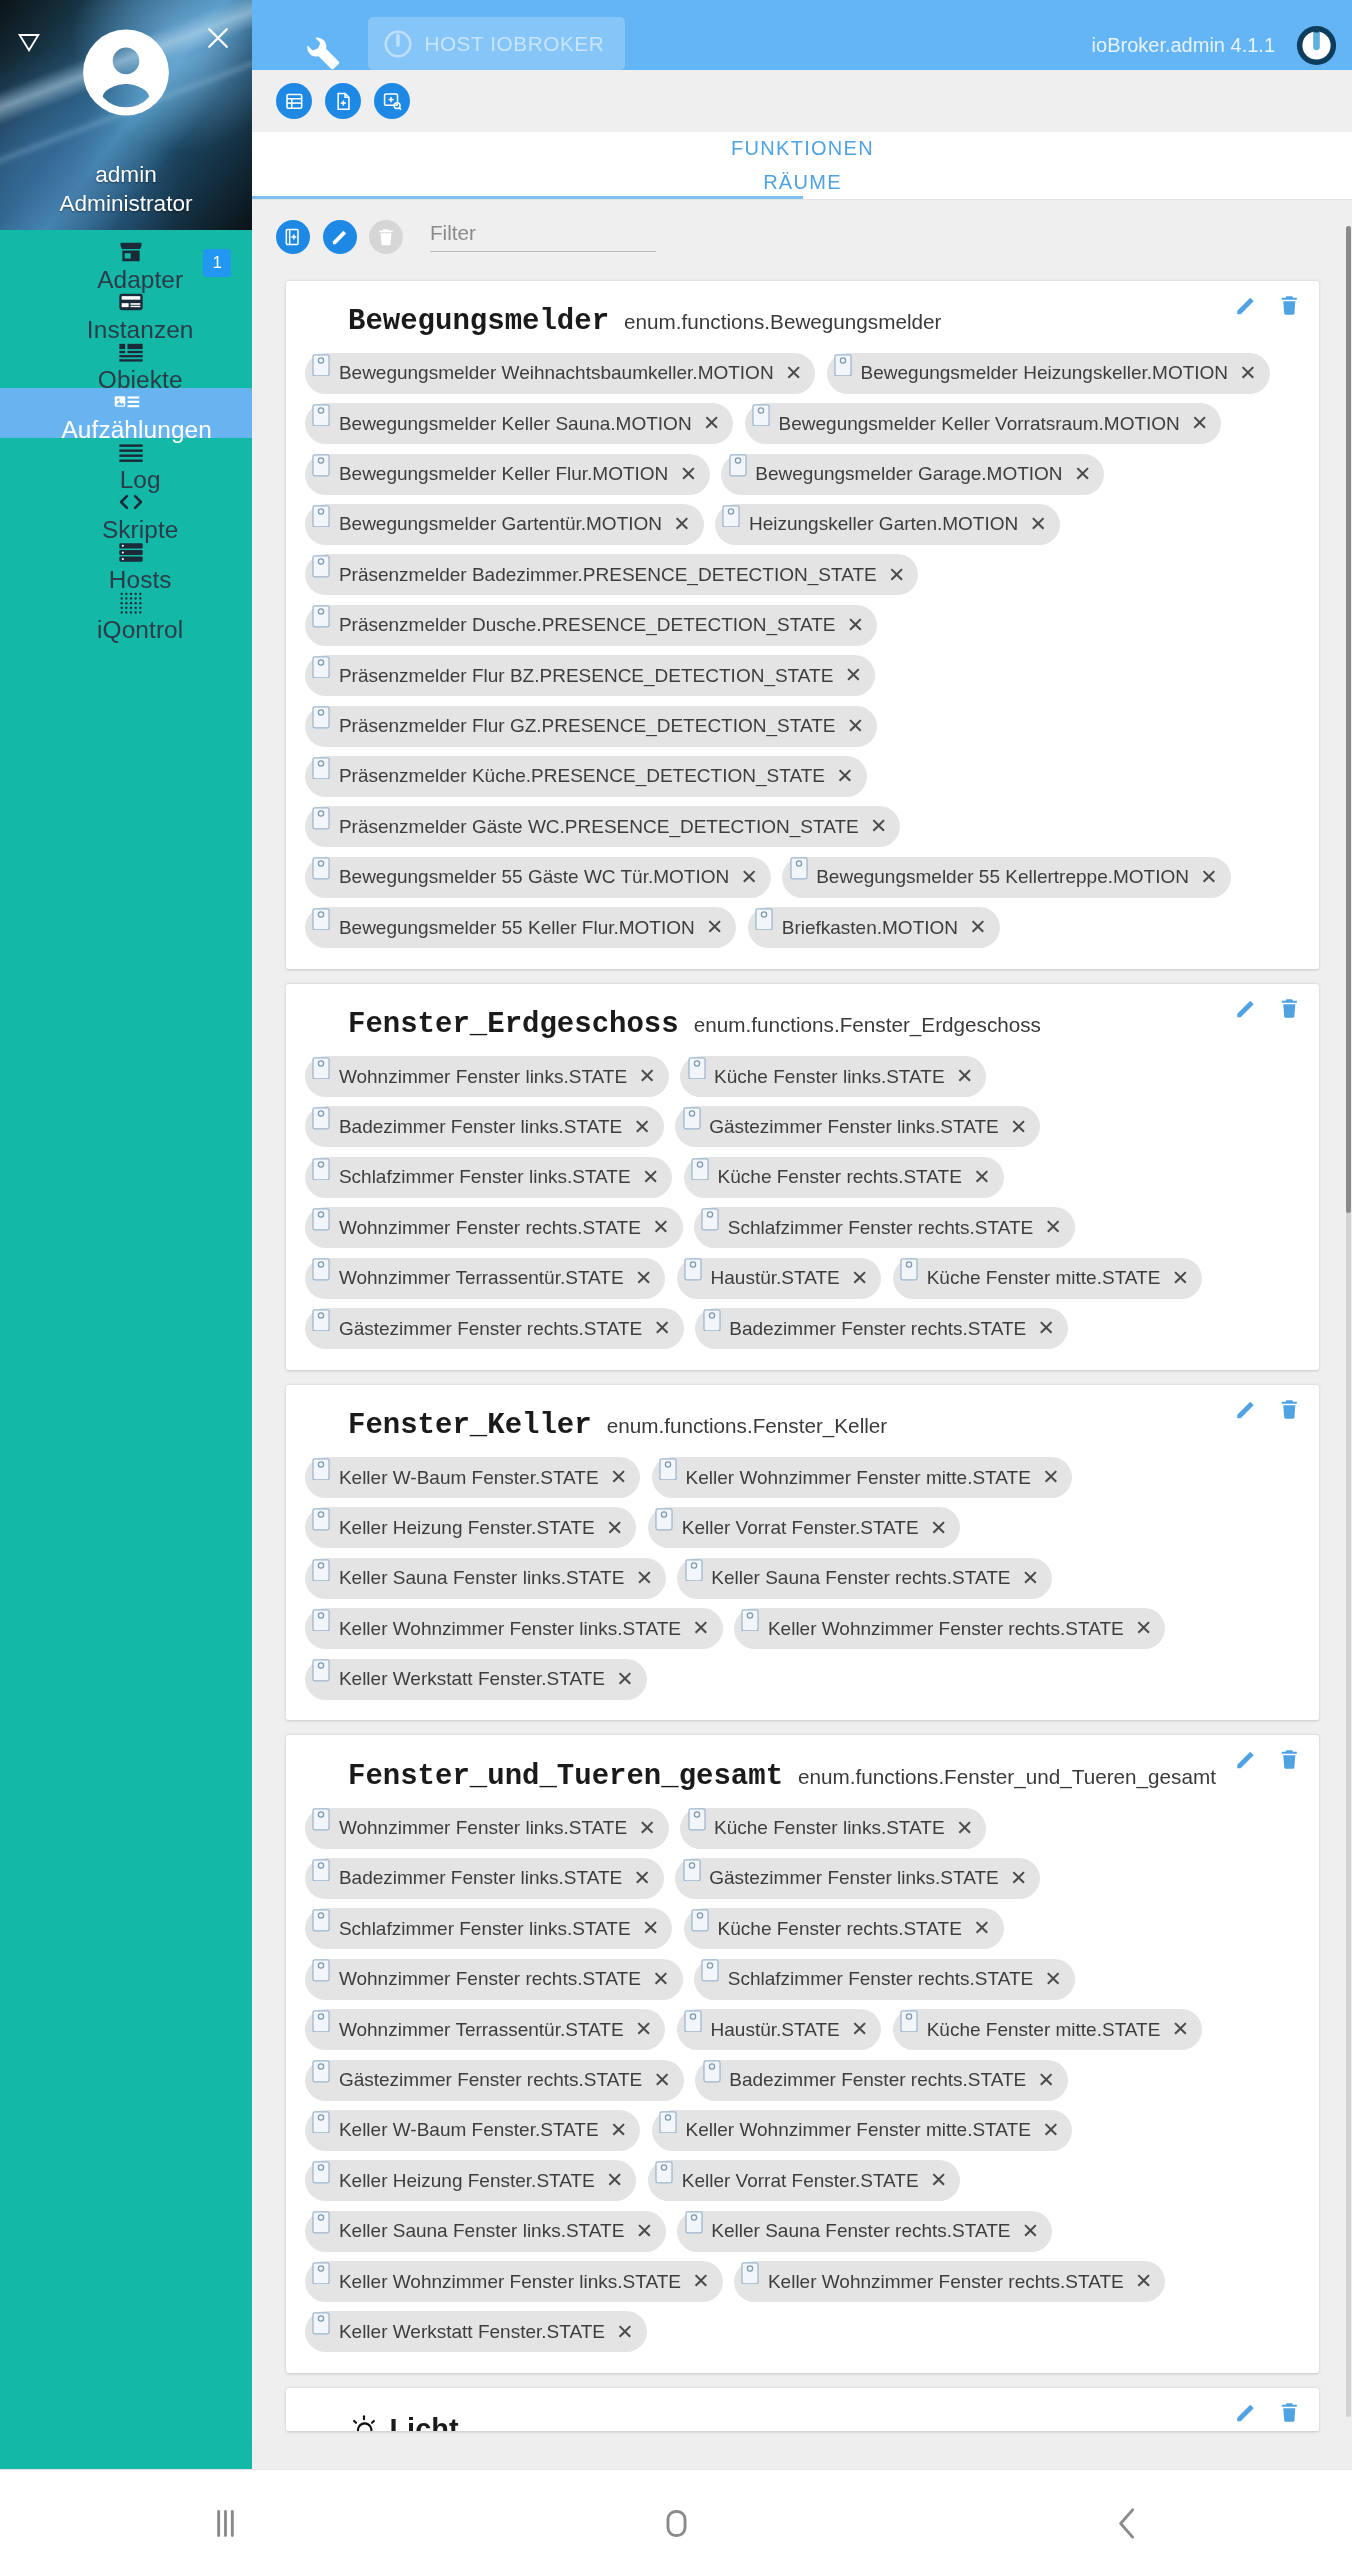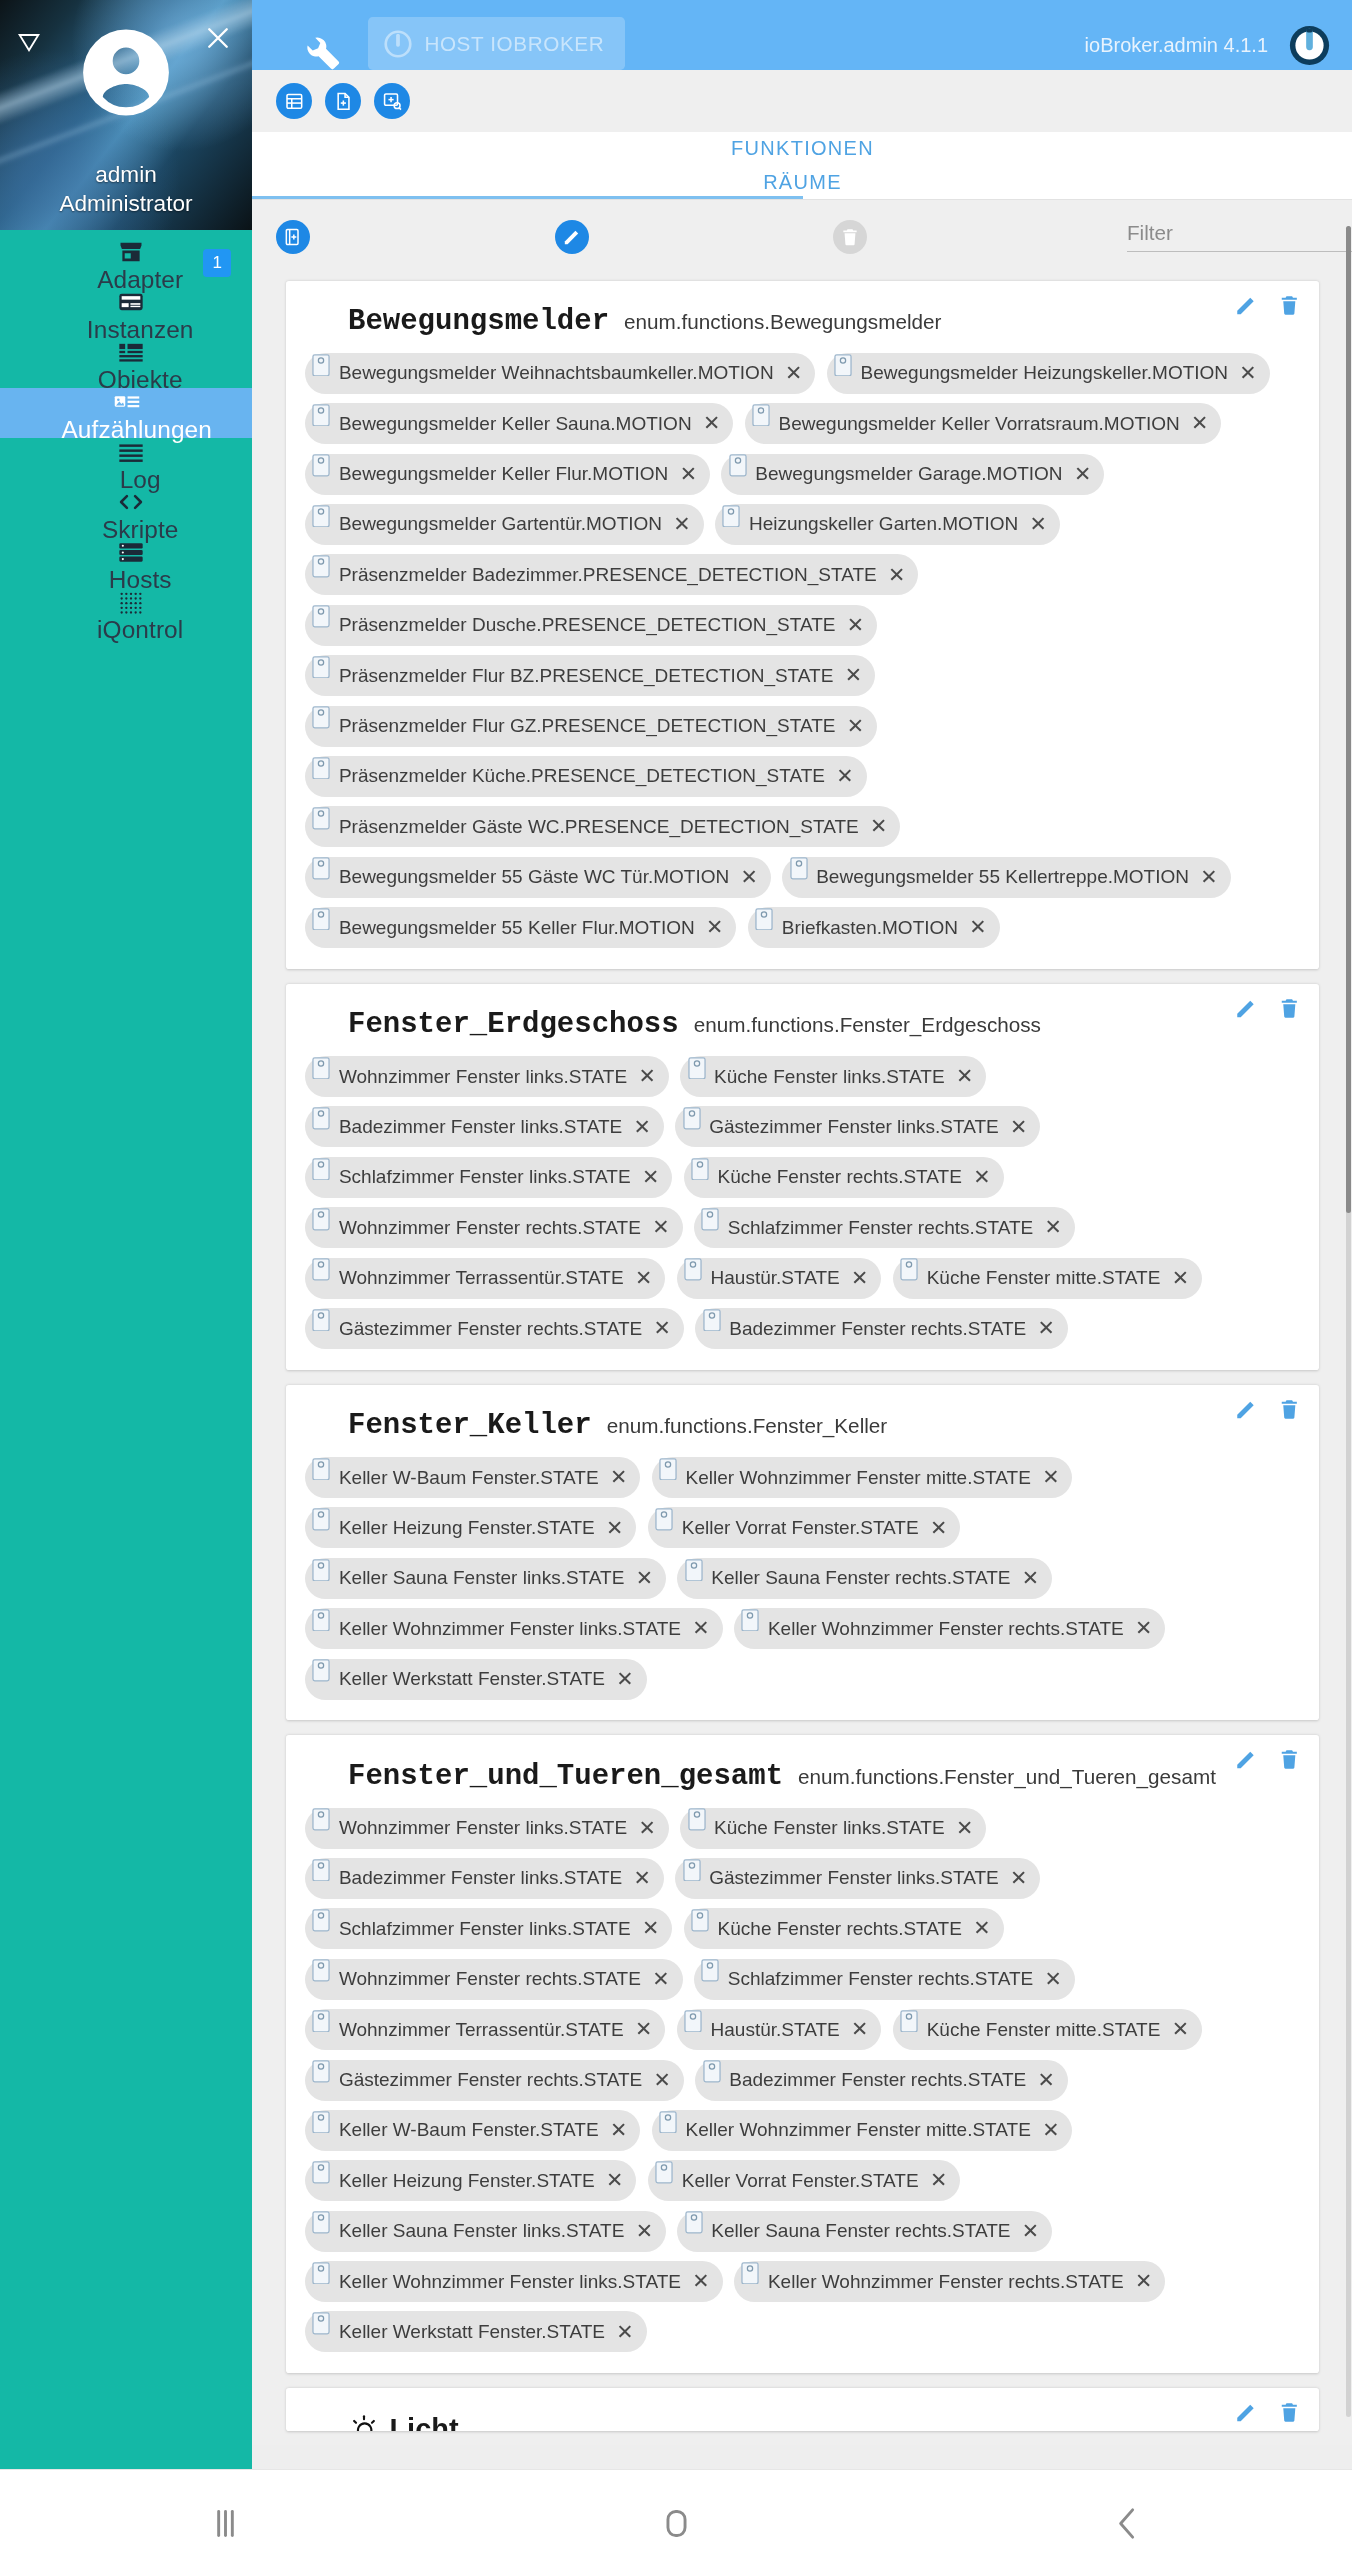--- a/index.html
+++ b/index.html
@@ -85,21 +85,21 @@
   }
   .appbar .wrench { margin-left: 51px; width:39px; height:39px; color:#fff; display:flex; align-items:center; justify-content:center;}
   .host-btn {
     margin-left: 26px; height: 53px; border-radius: 4.7px;
     background: rgba(255,255,255,.22);
     display:flex; align-items:center; padding: 0 20.7px 0 13px;
     color: rgba(255,255,255,.55); font-size:20.7px; letter-spacing:0.6px;
   }
   .host-btn .hb-ico { width:34px; height:34px; margin-right:9.4px; display:flex; align-items:center; justify-content:center; }
   .appbar-right {
-    margin-left:auto; display:flex; align-items:center; padding-right: 19px;
+    margin-left:auto; display:flex; align-items:center; padding-right: 12px;
   }
   .version { color:#e8f3fd; font-size:20px; margin-right:17px; }
   .logo-btn { width:49px; height:49px; display:flex; align-items:center; justify-content:center; }
 
   .tool-strip {
     height: 62px; background:#efefef; display:flex; align-items:center; padding-left: 24.4px; gap:13px;
   }
   .circ-btn {
     width: 36px; height:36px; border-radius:50%; background:#1e88e5;
     display:flex; align-items:center; justify-content:center; color:#fff;
@@ -107,21 +107,21 @@
 
   .tabs {
     height: 68px; background:#fff; display:flex; border-bottom:0.9px solid #e2e2e2; position:relative;flex-direction:column;
   }
   .tab {
     flex:1; display:flex; align-items:center; justify-content:center;
     color:#4fa3e3; font-size:20px; letter-spacing:1.3px;
   }
   .tab-underline { position:absolute; bottom:0; left:0; width:50%; height:2.8px; background:#7ec0f0; }
 
-  .filter-row { height: 73px; background:#efefef; display:flex; align-items:center; padding-left: 24.4px; gap:12.2px;justify-content:space-between; }
+  .filter-row { height: 73px; background:#efefef; display:flex; align-items:center; padding-left: 24.4px; gap:12.2px; }
   .fr-btn { width:34px; height:34px; border-radius:50%; display:flex; align-items:center; justify-content:center; color:#fff; }
   .fr-btn.blue { background:#1e88e5; }
   .fr-btn.grey { background:#d6d6d6; }
   .filter-input {
     margin-left: 15px; width: 226px; border:none; border-bottom:0.9px solid #bdbdbd;
     background:transparent; font-size:20.7px; color:#555; padding-bottom:5.6px;
     font-family:"Liberation Sans", sans-serif; outline:none;
   }
   .filter-input::placeholder { color:#8b8b8b; }
 

